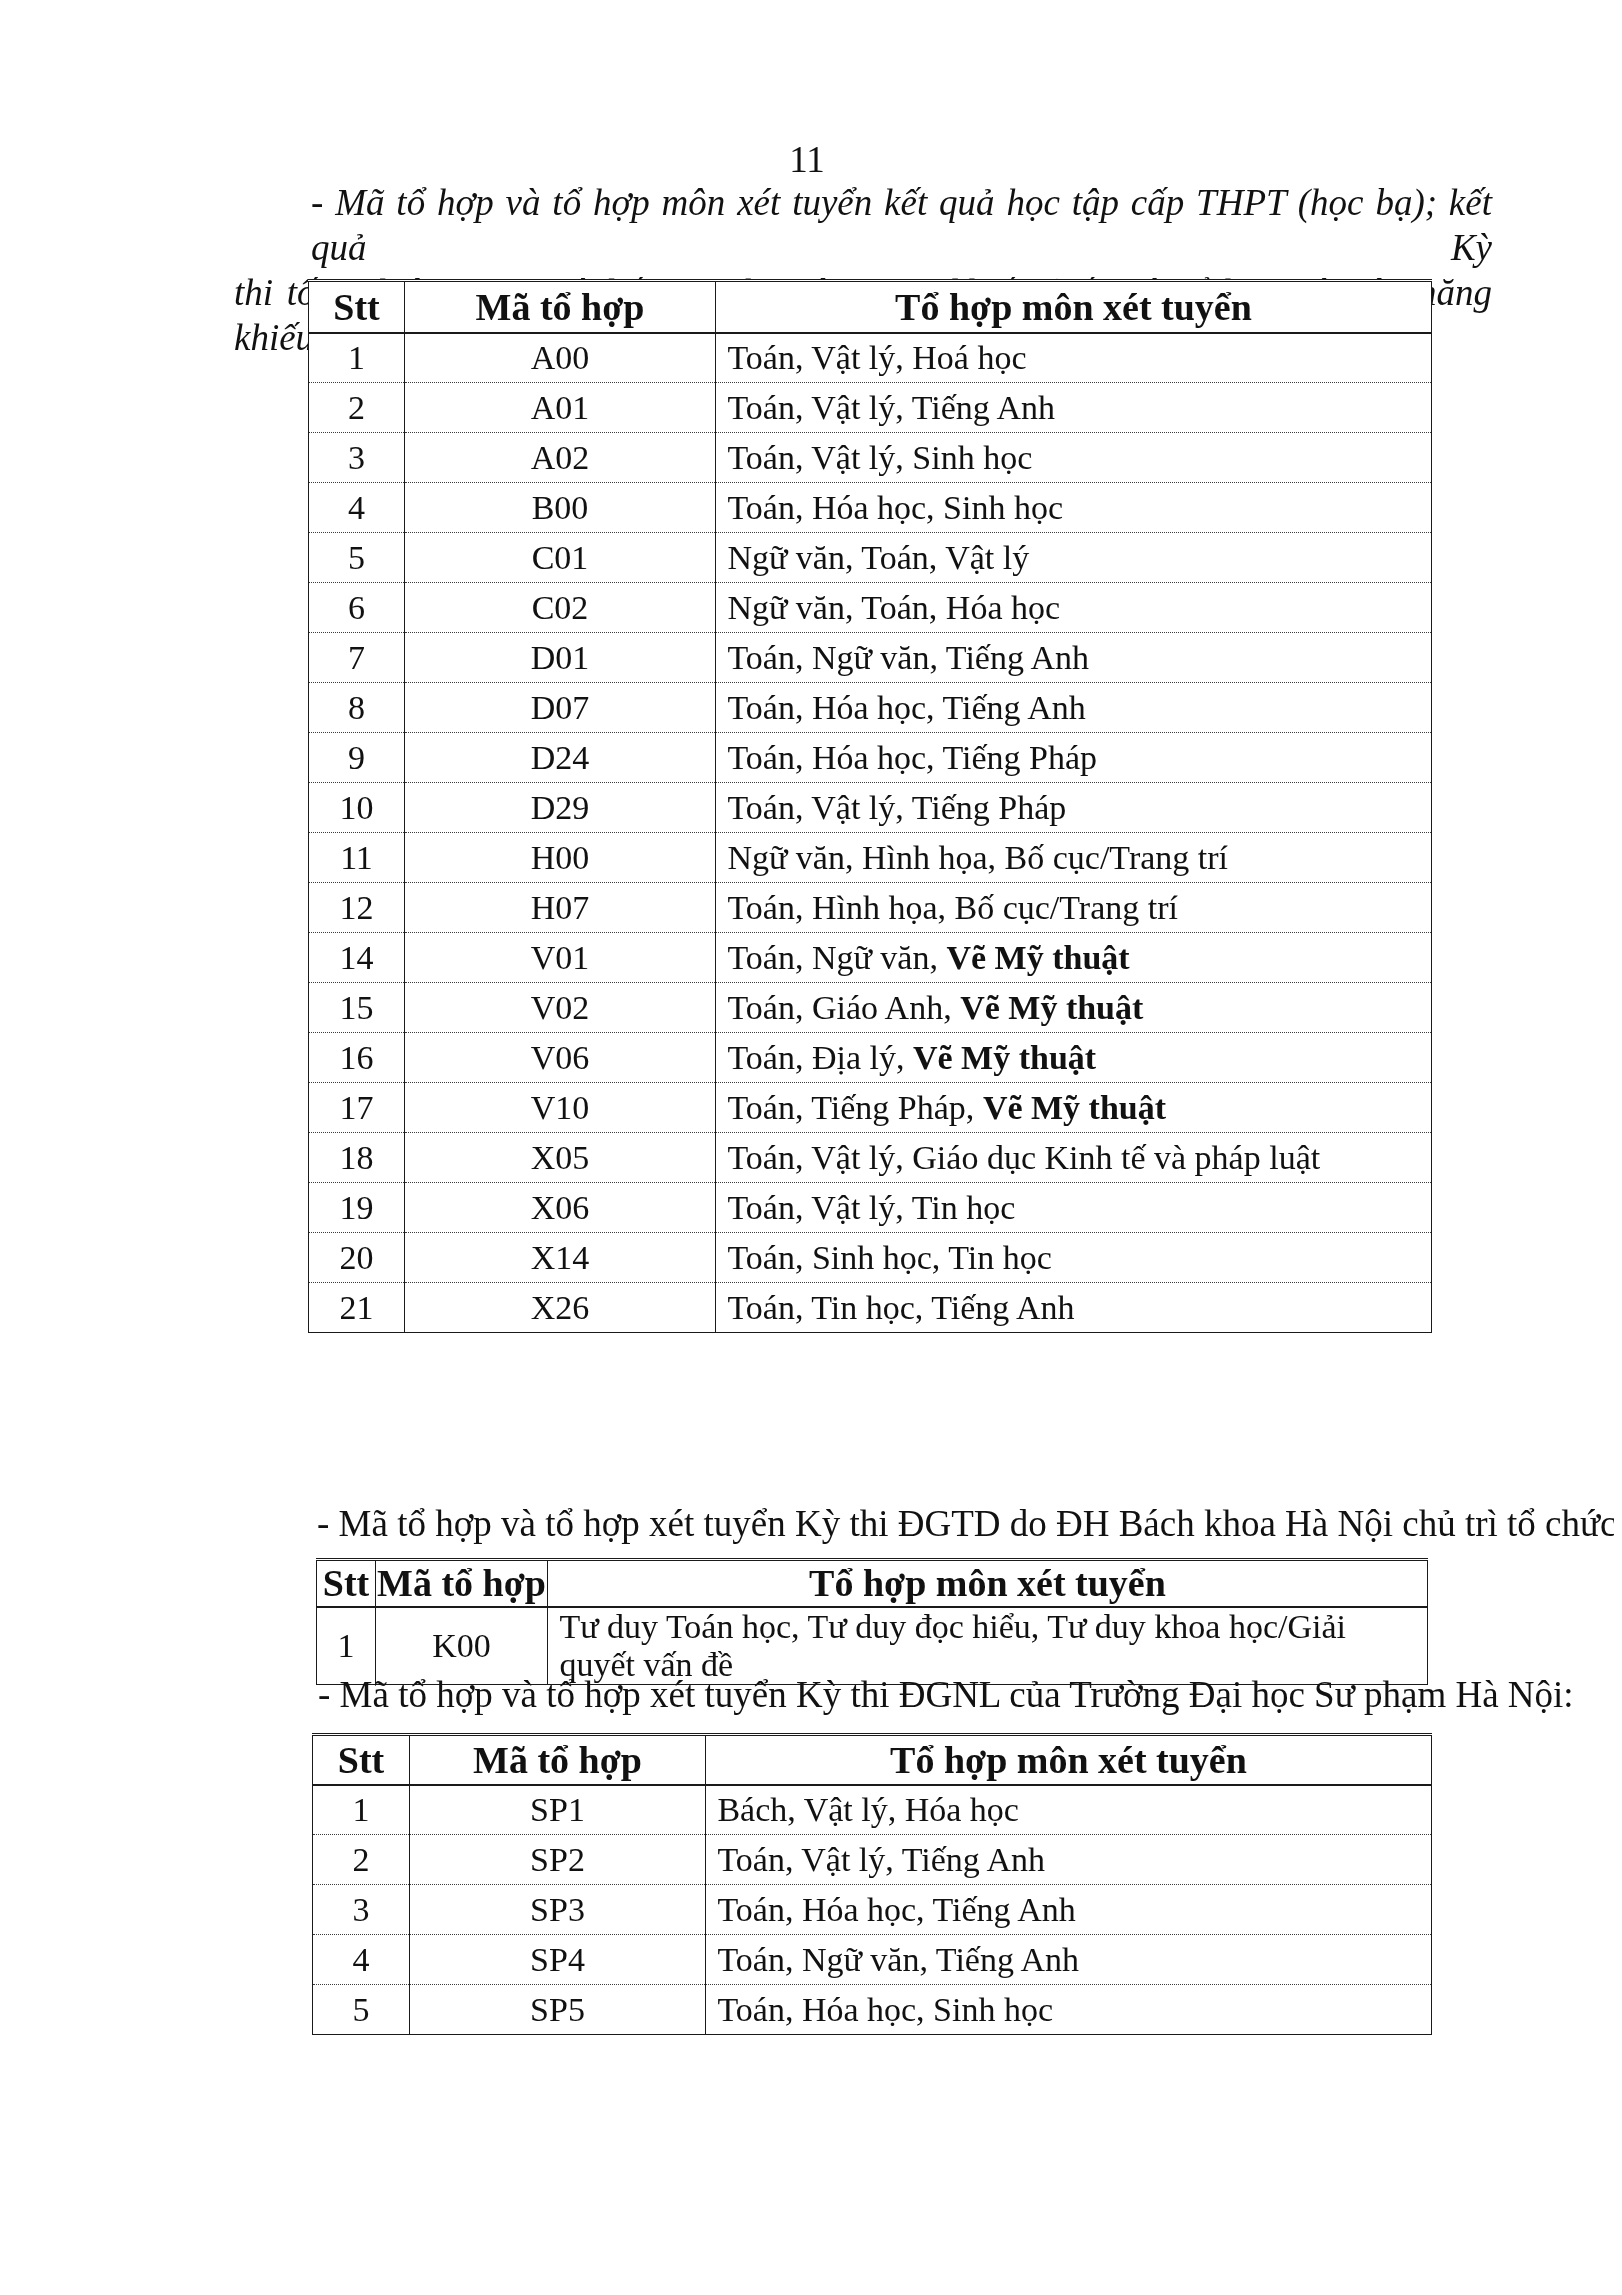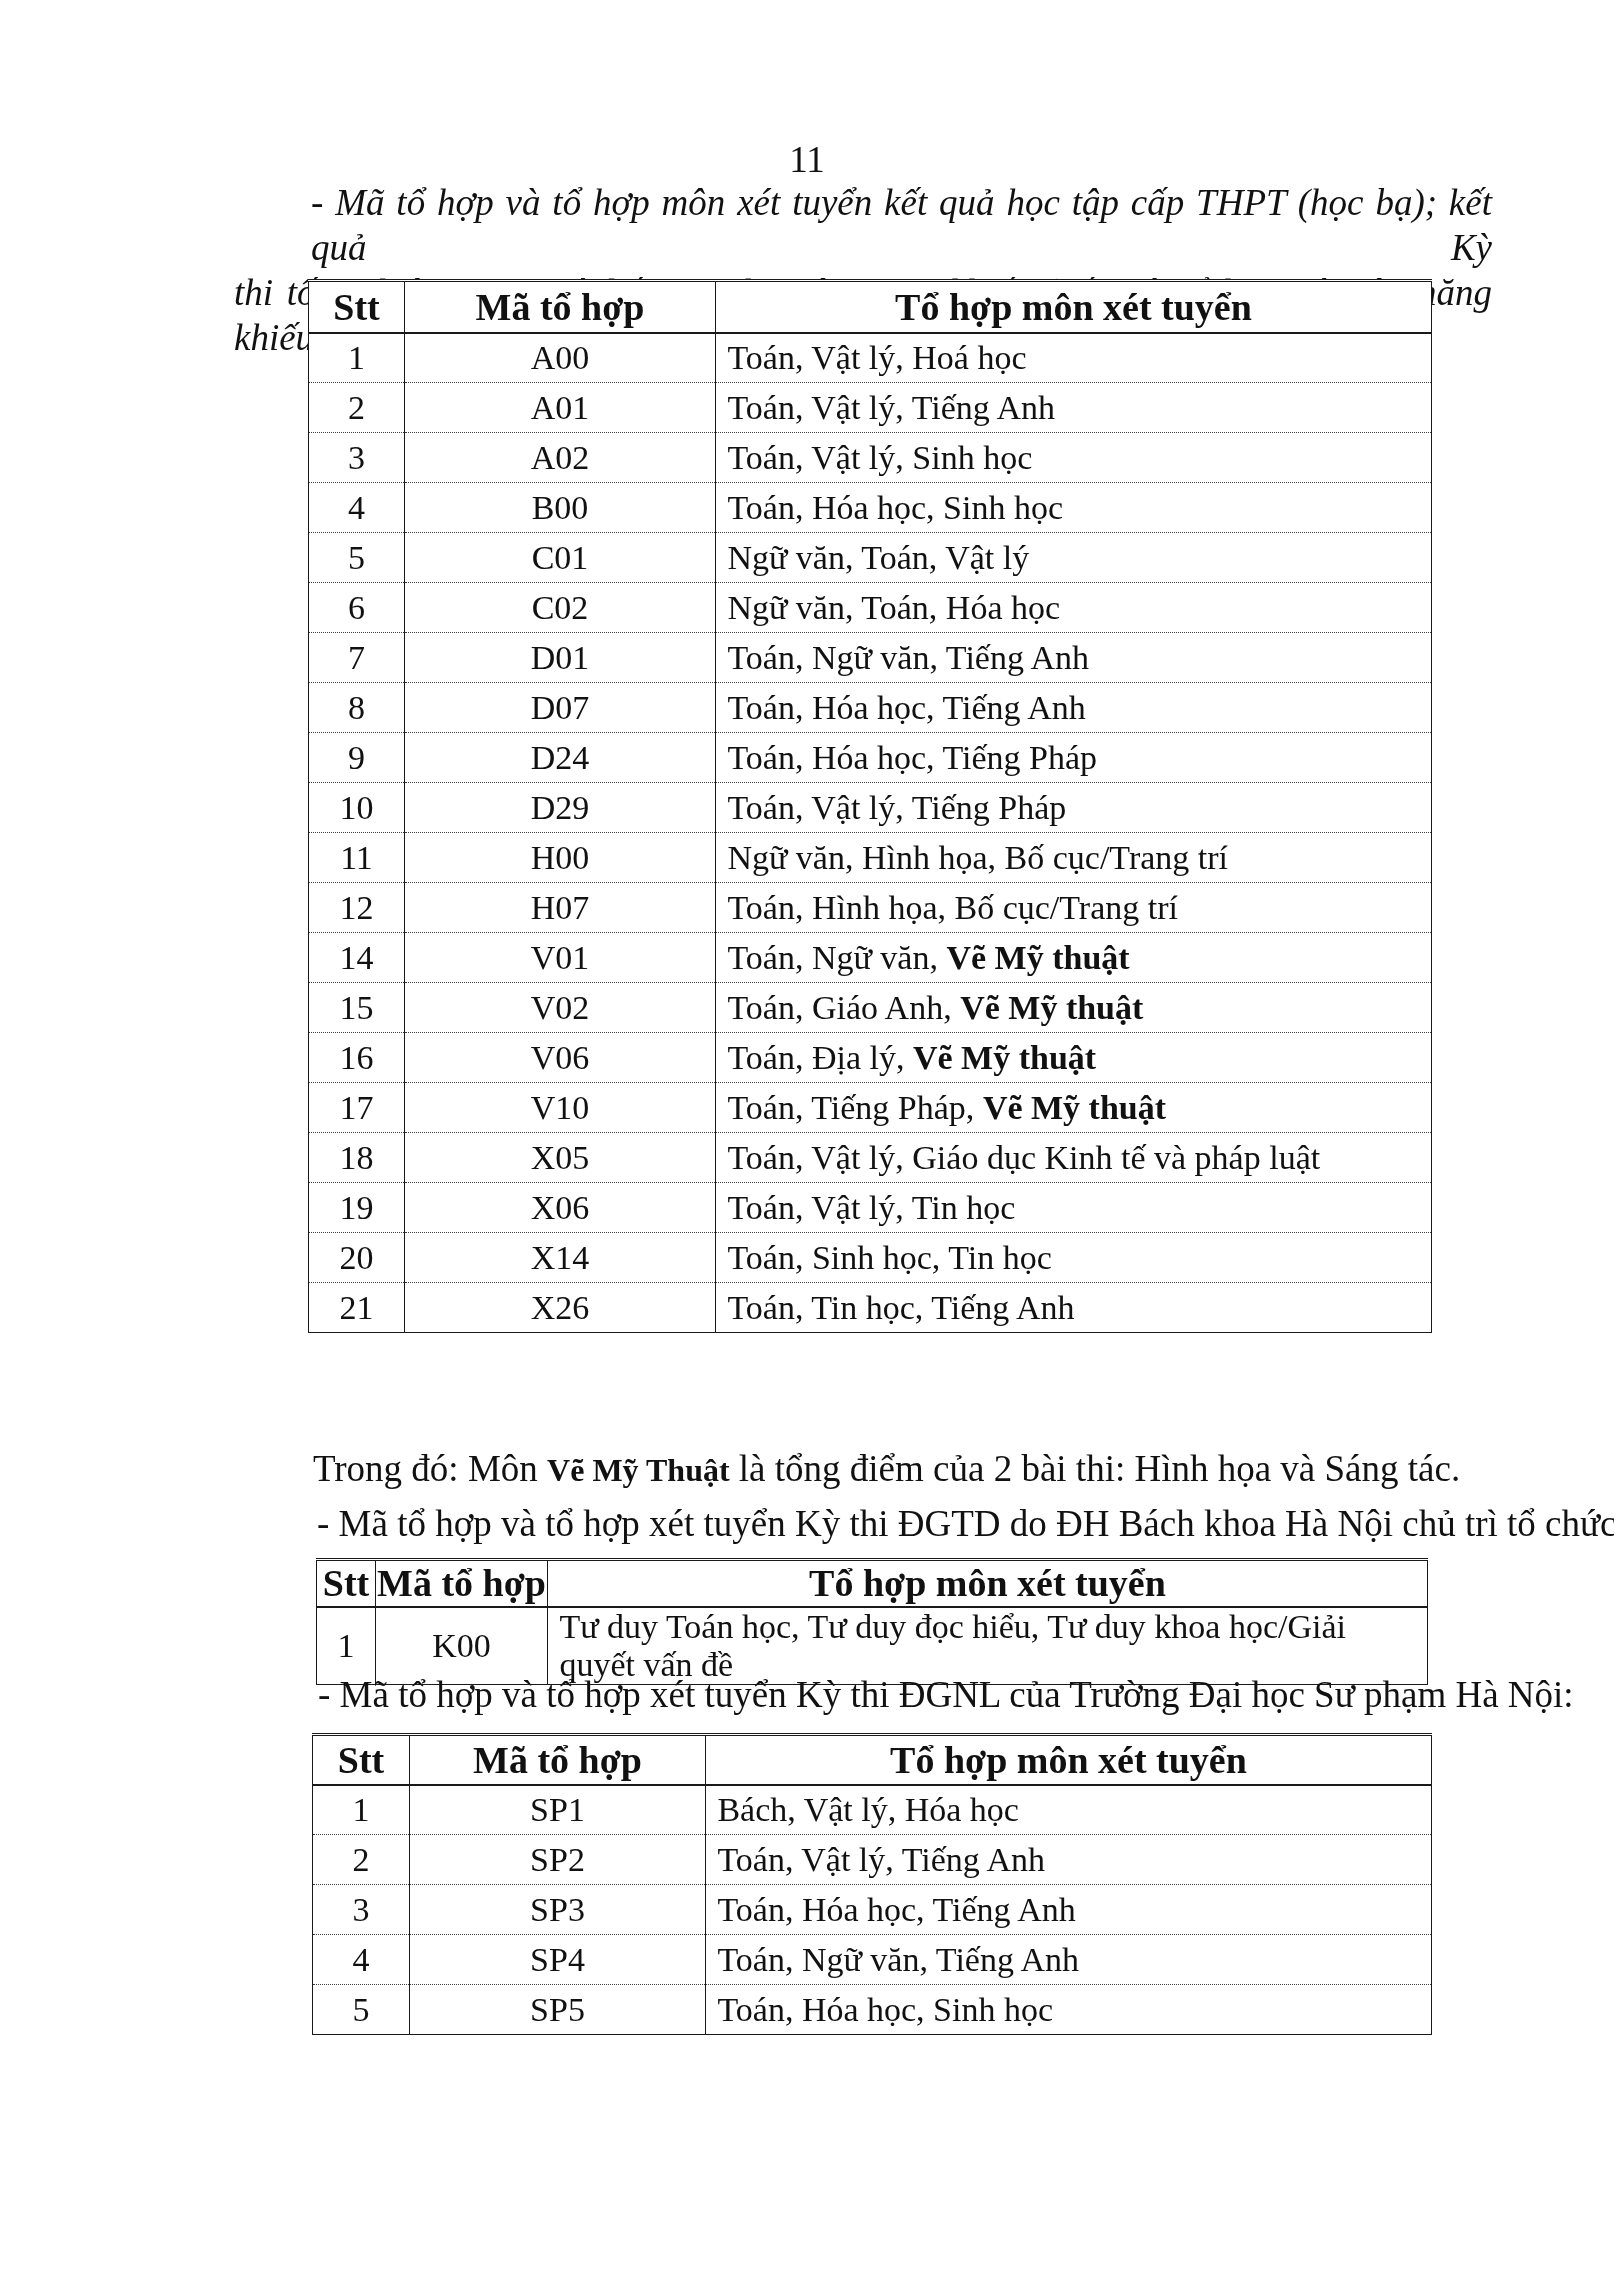--- a/index.html
+++ b/index.html
@@ -211,23 +211,20 @@
           <td class="c-subj"><span>Toán, Sinh học, Tin học</span></td>
         </tr>
         <tr>
           <td class="c-stt">21</td>
           <td class="c-code">X26</td>
           <td class="c-subj"><span>Toán, Tin học, Tiếng Anh</span></td>
         </tr>
       </tbody>
   </table>
 
-  <div class="note">
-    <span>Trong đó: Môn </span><span class="note-bold">Vẽ Mỹ Thuật</span><span> là tổng điểm của 2 bài thi: Hình họa và Sáng tác.</span>
-  </div>
 
   <div class="sec-title" id="title-dgtd">- Mã tổ hợp và tổ hợp xét tuyển Kỳ thi ĐGTD do ĐH Bách khoa Hà Nội chủ trì tổ chức:</div>
 
   <table class="doc-table" id="table2">
     <colgroup>
         <col style="width:59px">
         <col style="width:172px">
         <col>
       </colgroup>
     <thead>

